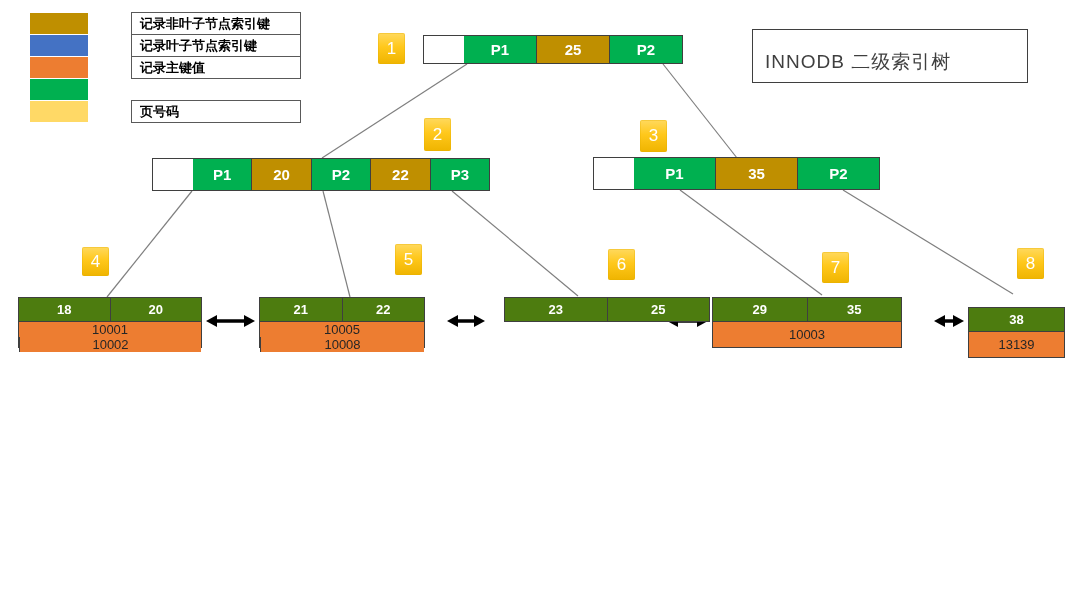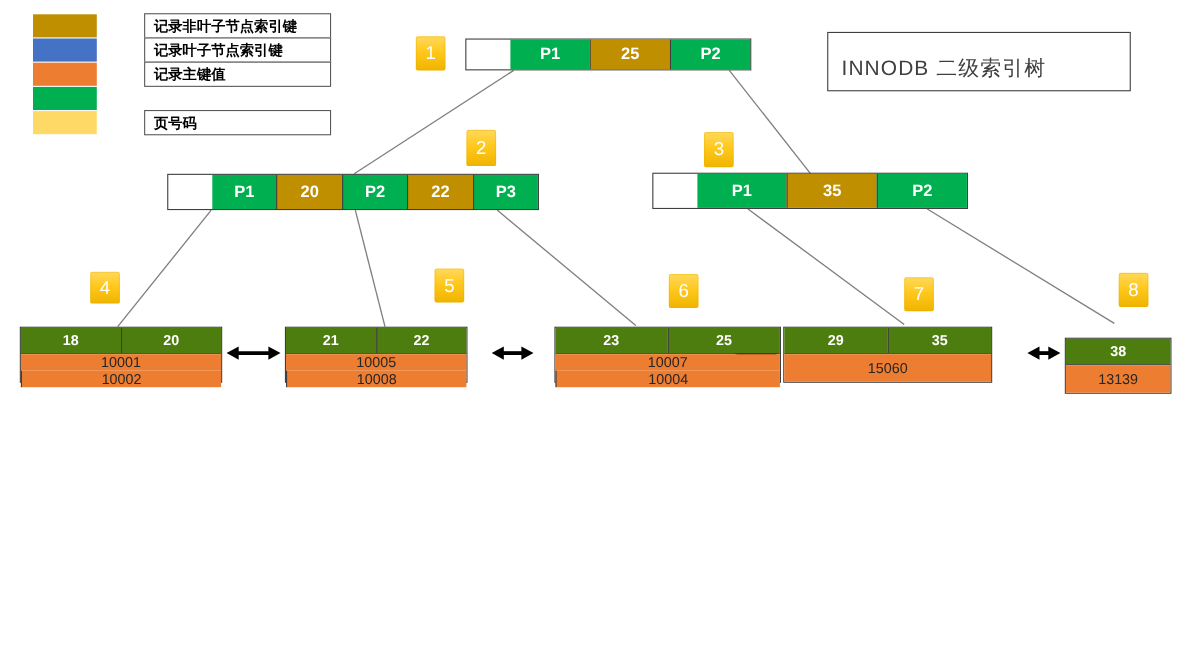--- a/index.html
+++ b/index.html
@@ -178,34 +178,30 @@
       <div class="cell c-orange">10008</div>
     </div>
   </div>
 
   <div class="badge" style="left:608px; top:249px;">6</div>
   <div class="leaf" style="left:504px; top:297px; width:206px;">
     <div class="leaf-row keys">
       <div class="cell c-blue">23</div>
       <div class="cell c-blue">25</div>
     </div>
-    <div class="leaf-row vals">
-      <div class="cell c-orange">10007</div>
-      <div class="cell c-orange">10004</div>
-    </div>
   </div>
 
   <div class="badge" style="left:822px; top:252px;">7</div>
   <div class="leaf" style="left:712px; top:297px; width:190px;">
     <div class="leaf-row keys">
       <div class="cell c-blue">29</div>
       <div class="cell c-blue">35</div>
     </div>
     <div class="leaf-row vals">
-      <div class="cell c-orange">15060</div>
+      <div class="cell c-orange">10003</div>
     </div>
   </div>
 
   <div class="badge" style="left:1017px; top:248px;">8</div>
   <div class="leaf" style="left:968px; top:307px; width:97px;">
     <div class="leaf-row keys">
       <div class="cell c-blue">38</div>
     </div>
     <div class="leaf-row vals">
       <div class="cell c-orange">13139</div>

